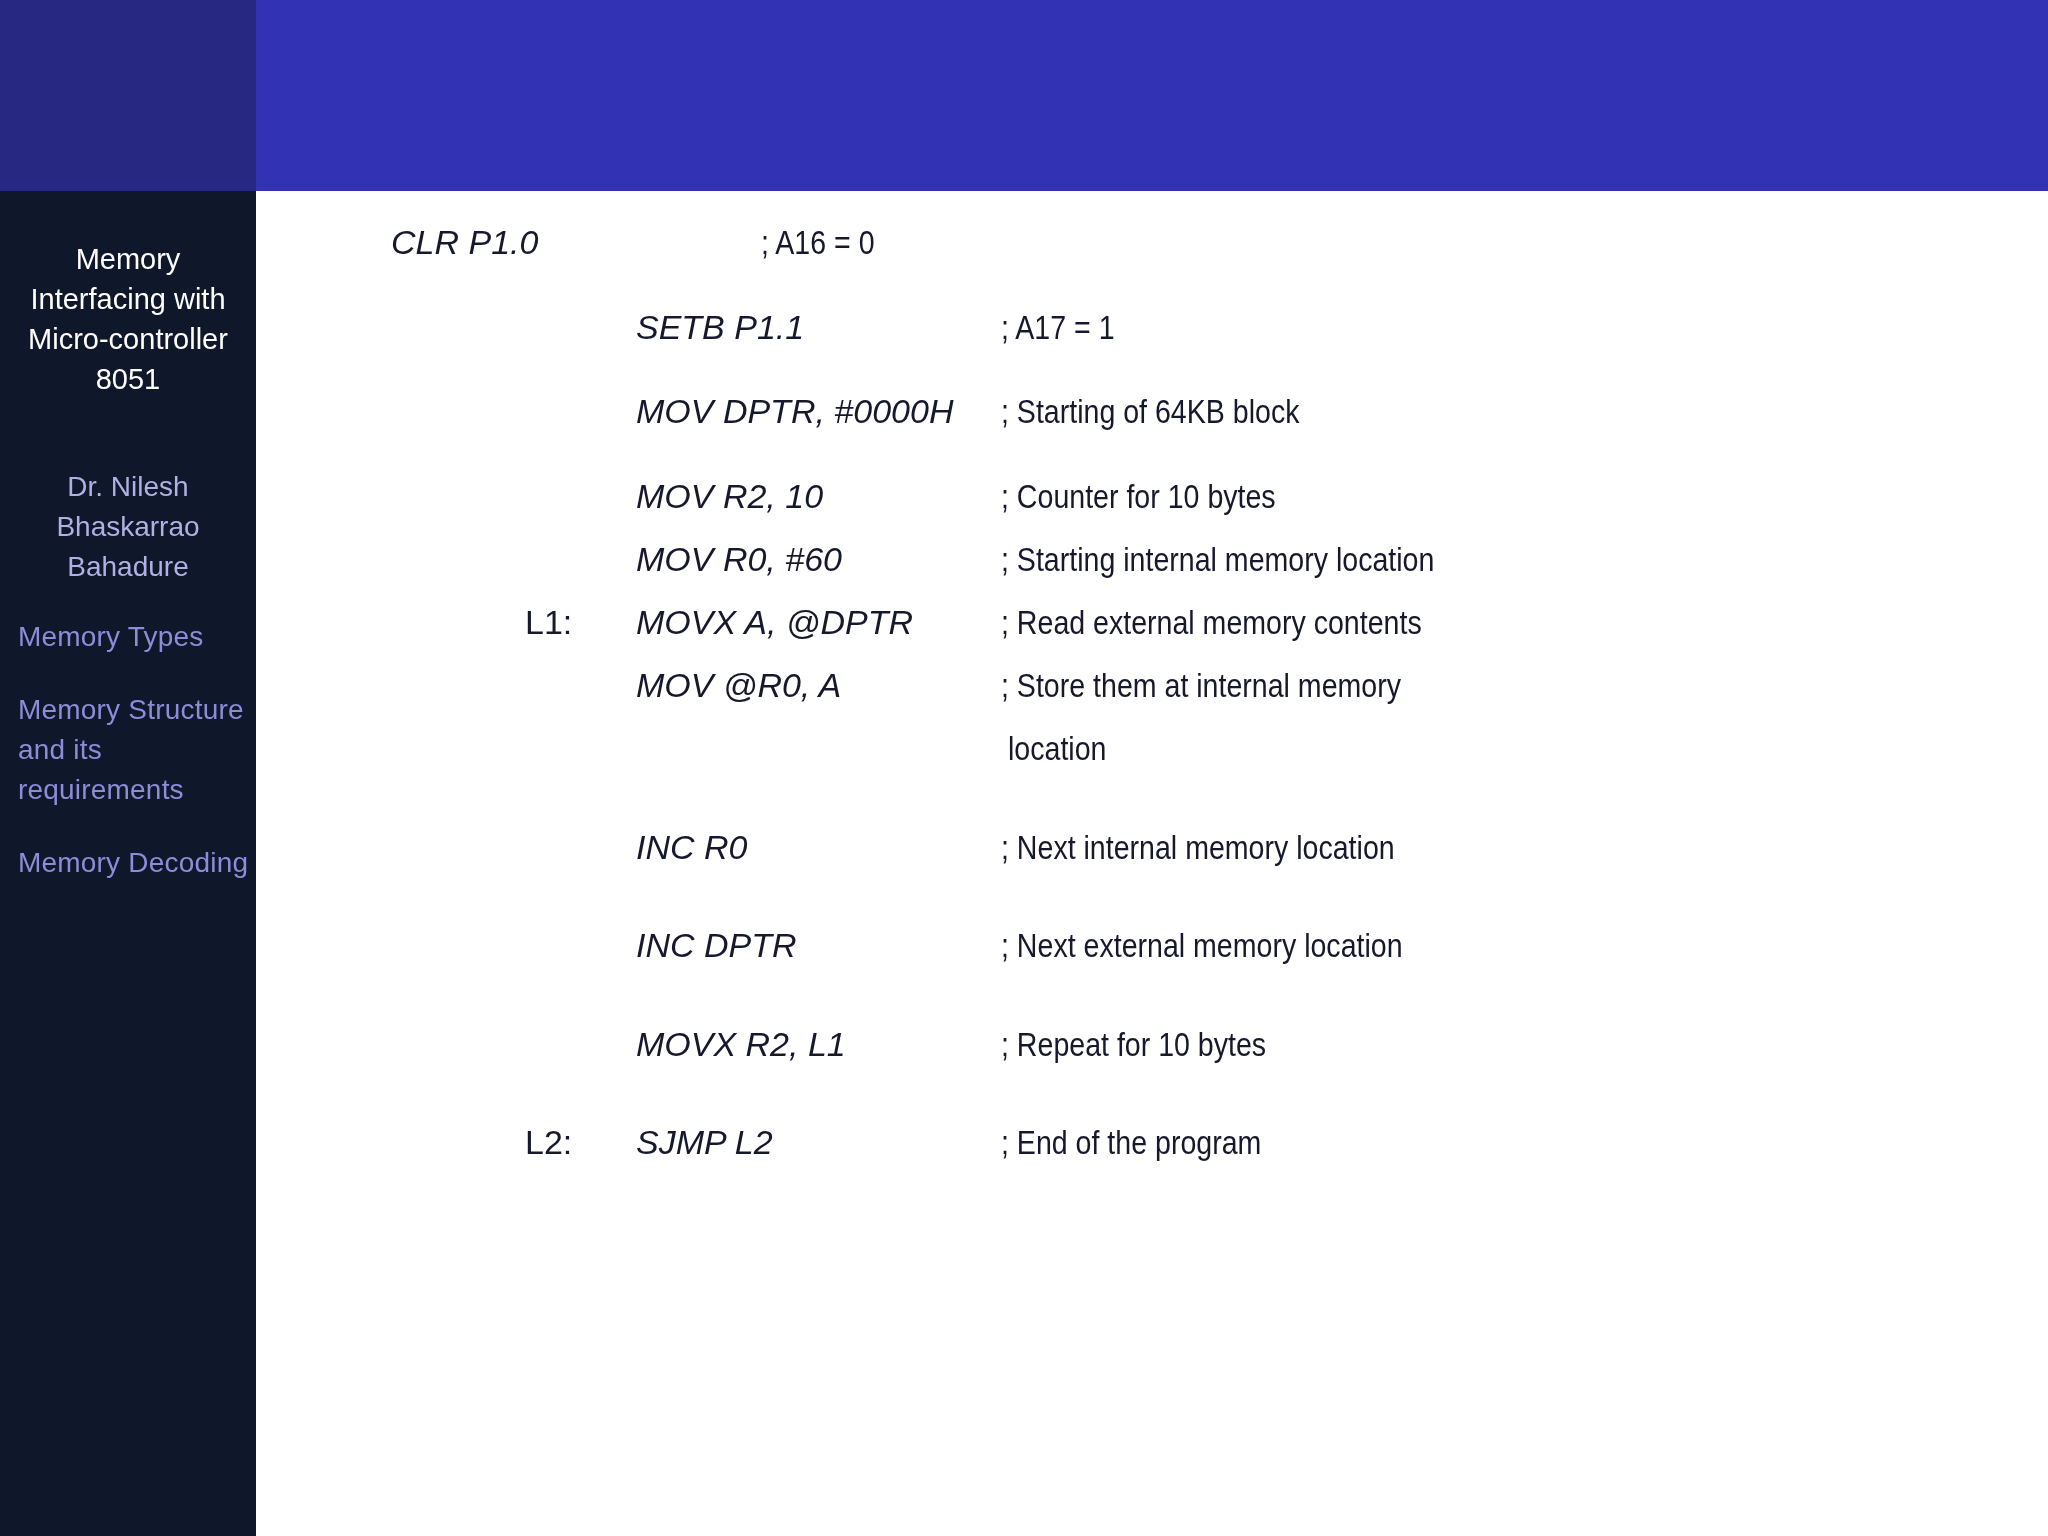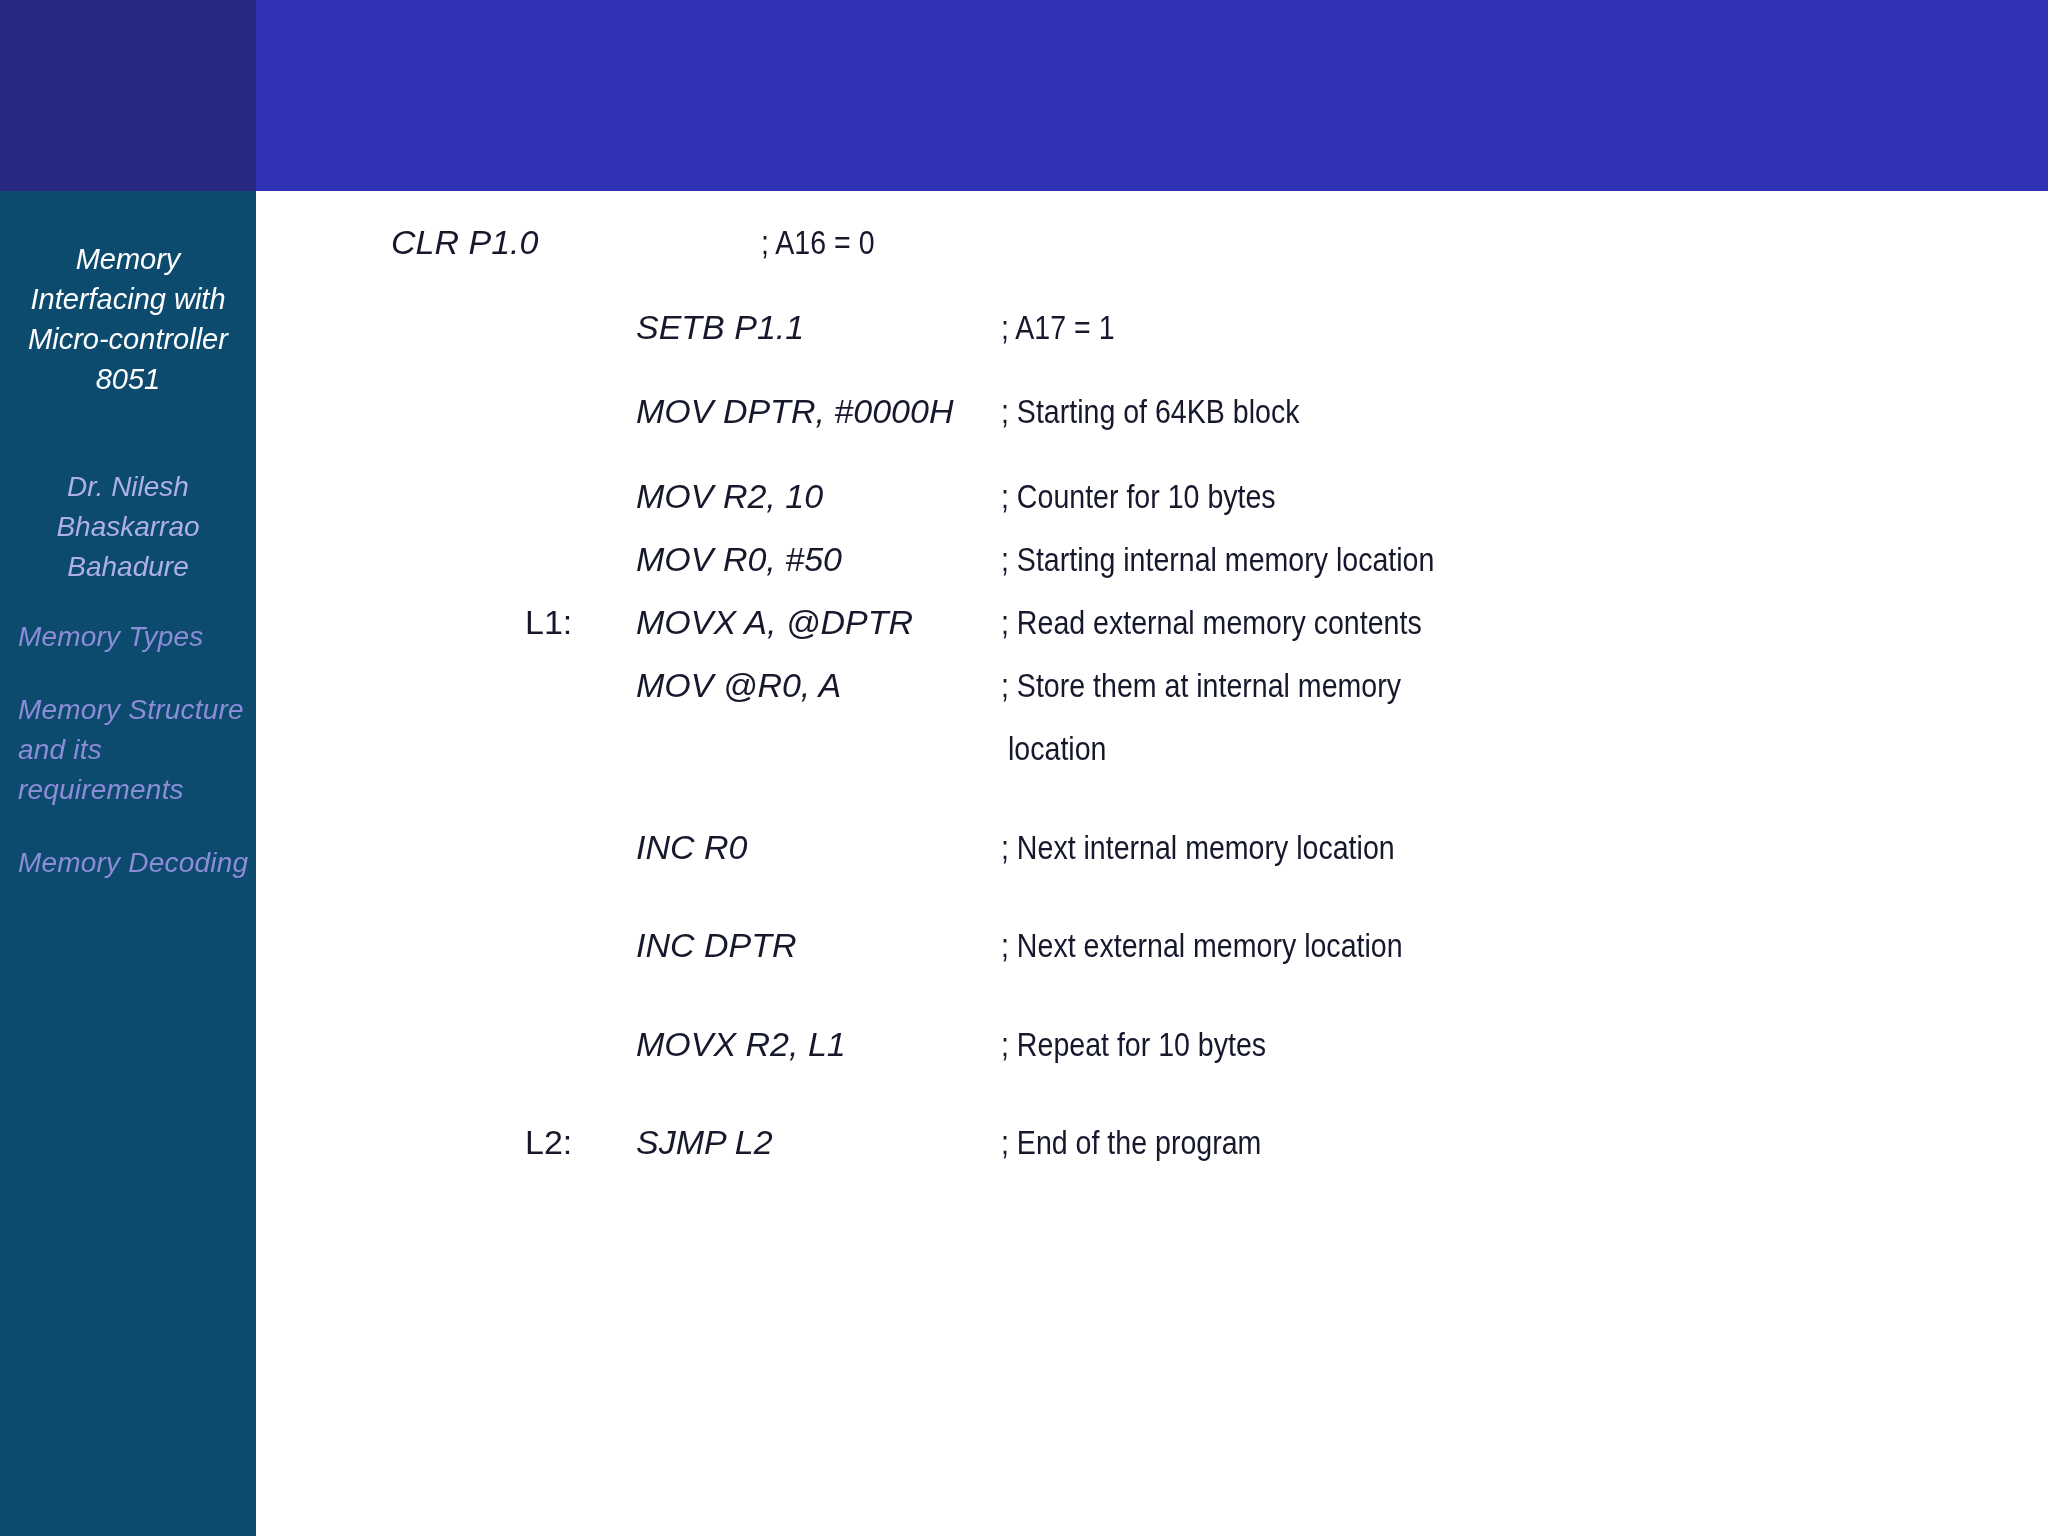--- a/index.html
+++ b/index.html
@@ -46,24 +46,23 @@
     font-size: 34px;
   }
 
   
   .sidebar {
     position: absolute;
     left: 0;
     top: 191px;
     width: 256px;
     height: 1345px;
-    background: #0c4a6e;
+    background: #0f172a;
     box-sizing: border-box;
     padding: 0;
-    font-style: italic;
   }
   .sb-title {
     position: absolute;
     left: 0;
     top: 48px;
     width: 256px;
     text-align: center;
     color: #ffffff;
     font-size: 29px;
     line-height: 40px;
@@ -191,21 +190,21 @@
     </div>
 
     <div class="code-row" style="top:286px">
       <span class="col-label"></span>
       <span class="col-code ind1">MOV R2, 10</span>
       <span class="col-comment cind1">; Counter for 10 bytes</span>
     </div>
 
     <div class="code-row" style="top:349px">
       <span class="col-label"></span>
-      <span class="col-code ind1">MOV R0, #50</span>
+      <span class="col-code ind1">MOV R0, #60</span>
       <span class="col-comment cind1">; Starting internal memory location</span>
     </div>
 
     <div class="code-row" style="top:412px">
       <span class="col-label">L1:</span>
       <span class="col-code ind1">MOVX A, @DPTR</span>
       <span class="col-comment cind1">; Read external memory contents</span>
     </div>
 
     <div class="code-row" style="top:475px">

